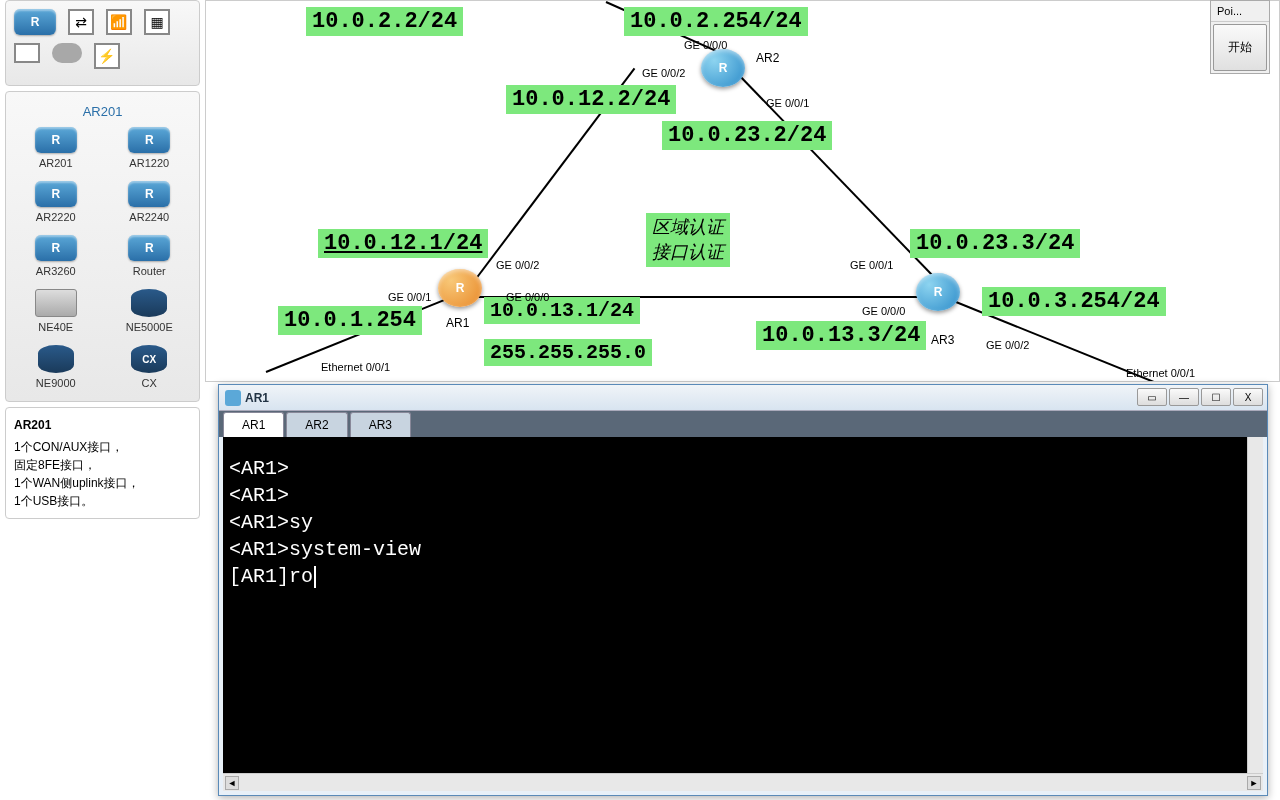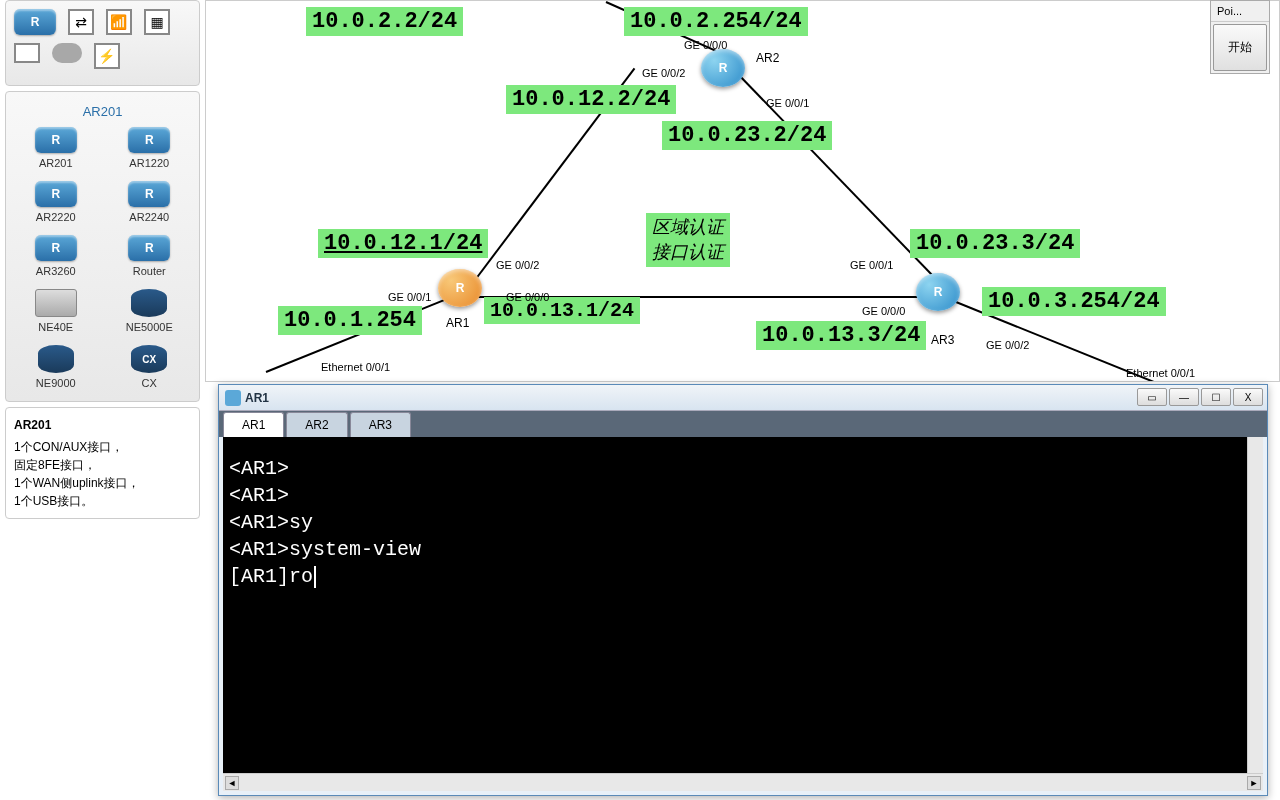--- a/index.html
+++ b/index.html
@@ -146,20 +146,21 @@
   <div class="node-label" style="left:725px; top:332px;">AR3</div>
 
   <div class="ip-label" style="left:100px; top:6px;">10.0.2.2/24</div>
   <div class="ip-label" style="left:418px; top:6px;">10.0.2.254/24</div>
   <div class="ip-label" style="left:300px; top:84px;">10.0.12.2/24</div>
   <div class="ip-label" style="left:456px; top:120px;">10.0.23.2/24</div>
   <div class="ip-label" style="left:112px; top:228px;text-decoration:underline;">10.0.12.1/24</div>
   <div class="ip-label" style="left:704px; top:228px;">10.0.23.3/24</div>
   <div class="ip-label" style="left:72px; top:305px;">10.0.1.254</div>
   <div class="ip-label small" style="left:278px; top:296px;">10.0.13.1/24</div>
+  <div class="ip-label small" style="left:278px; top:338px;">255.255.255.0</div>
   <div class="ip-label" style="left:550px; top:320px;">10.0.13.3/24</div>
   <div class="ip-label" style="left:776px; top:286px;">10.0.3.254/24</div>
 
   <div class="auth-label" style="left:440px; top:212px;font-style:italic;">
     <div>区域认证</div>
     <div>接口认证</div>
   </div>
 
   <div class="port-label" style="left:478px; top:38px;">GE 0/0/0</div>
   <div class="port-label" style="left:436px; top:66px;">GE 0/0/2</div>

